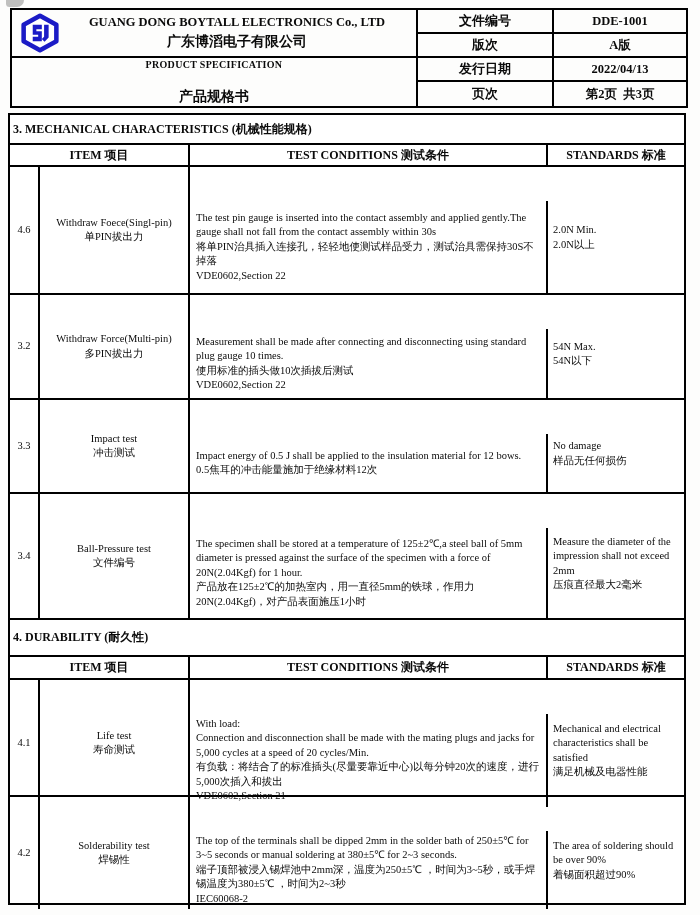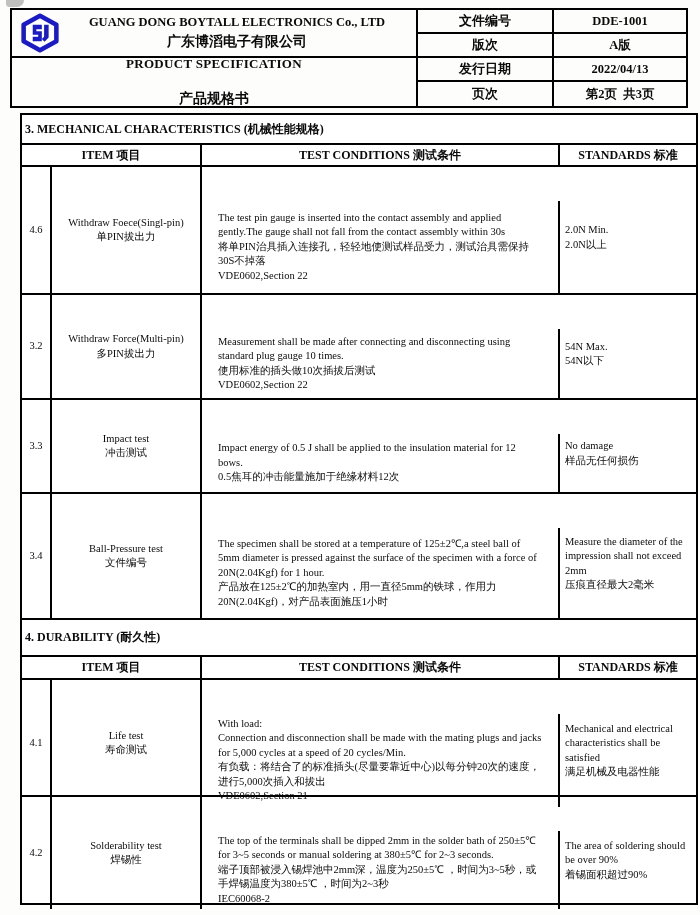--- a/index.html
+++ b/index.html
@@ -16,47 +16,47 @@
     border:2px solid #000;box-sizing:border-box;
     display:grid;grid-template-columns:406px 136px 1fr;grid-template-rows:repeat(4,1fr);
   }
   .hcell{box-sizing:border-box;display:flex;align-items:center;justify-content:center;}
   .company-cell{grid-column:1;grid-row:1/3;border-right:2px solid #000;border-bottom:2px solid #000;
     justify-content:flex-start;padding:2px 6px 2px 8px;gap:4px;}
   .product-cell{grid-column:1;grid-row:3/5;border-right:2px solid #000;flex-direction:column;}
   .company-text{flex:1;text-align:center;}
   .company-en{font-weight:bold;font-size:12.5px;}
   .company-cn{font-weight:bold;font-size:14px;margin-top:3px;}
-  .title-en{font-weight:bold;font-size:13px;letter-spacing:.3px;}
+  .title-en{font-weight:bold;font-size:10px;letter-spacing:.3px;}
   .title-cn{font-weight:bold;font-size:14px;margin-top:18px;}
   .hlabel{grid-column:2;border-right:2px solid #000;border-bottom:2px solid #000;font-weight:bold;font-size:13px;}
   .hval{grid-column:3;border-bottom:2px solid #000;font-weight:bold;font-size:12.5px;white-space:pre;}
   .row4{border-bottom:none !important;}
   .logo{width:40px;height:40px;flex:0 0 auto;}
 
   
   .spec-table{
-    position:absolute;left:20px;top:113px;width:678px;height:792px;
+    position:absolute;left:8px;top:113px;width:678px;height:792px;
     border:2px solid #000;box-sizing:border-box;
     display:flex;flex-direction:column;background:#fff;
   }
   .t-row{box-sizing:border-box;border-bottom:2px solid #000;flex:0 0 auto;}
   .t-row:last-child{border-bottom:none;flex:1 1 auto;}
   .sec-title{display:flex;align-items:center;padding-left:3px;font-weight:bold;font-size:12px;}
   .head-row{display:grid;grid-template-columns:180px 358px 1fr;}
   .head-cell{box-sizing:border-box;display:flex;align-items:center;justify-content:center;
     font-weight:bold;font-size:12px;border-right:2px solid #000;}
   .head-cell:last-child{border-right:none;}
   .data-row{display:grid;grid-template-columns:30px 150px 358px 1fr;}
   .cell{box-sizing:border-box;border-right:2px solid #000;display:flex;flex-direction:column;
     justify-content:center;font-size:10.5px;line-height:1.38;}
   .cell:last-child{border-right:none;}
   .num-cell{align-items:center;}
   .item-cell{align-items:center;text-align:center;padding:2px 3px;}
-  .cond-cell{padding:3px 16px;margin-top:34px;}
+  .cond-cell{padding:3px 6px;margin-top:34px;}
   .std-cell{padding:3px 5px;margin-top:15px;}
   .line{min-height:0;}
   .line:empty{display:none;}
 </style>
 </head>
 <body>
 
 <div class="page">
   <div class="artifact"></div>
 

